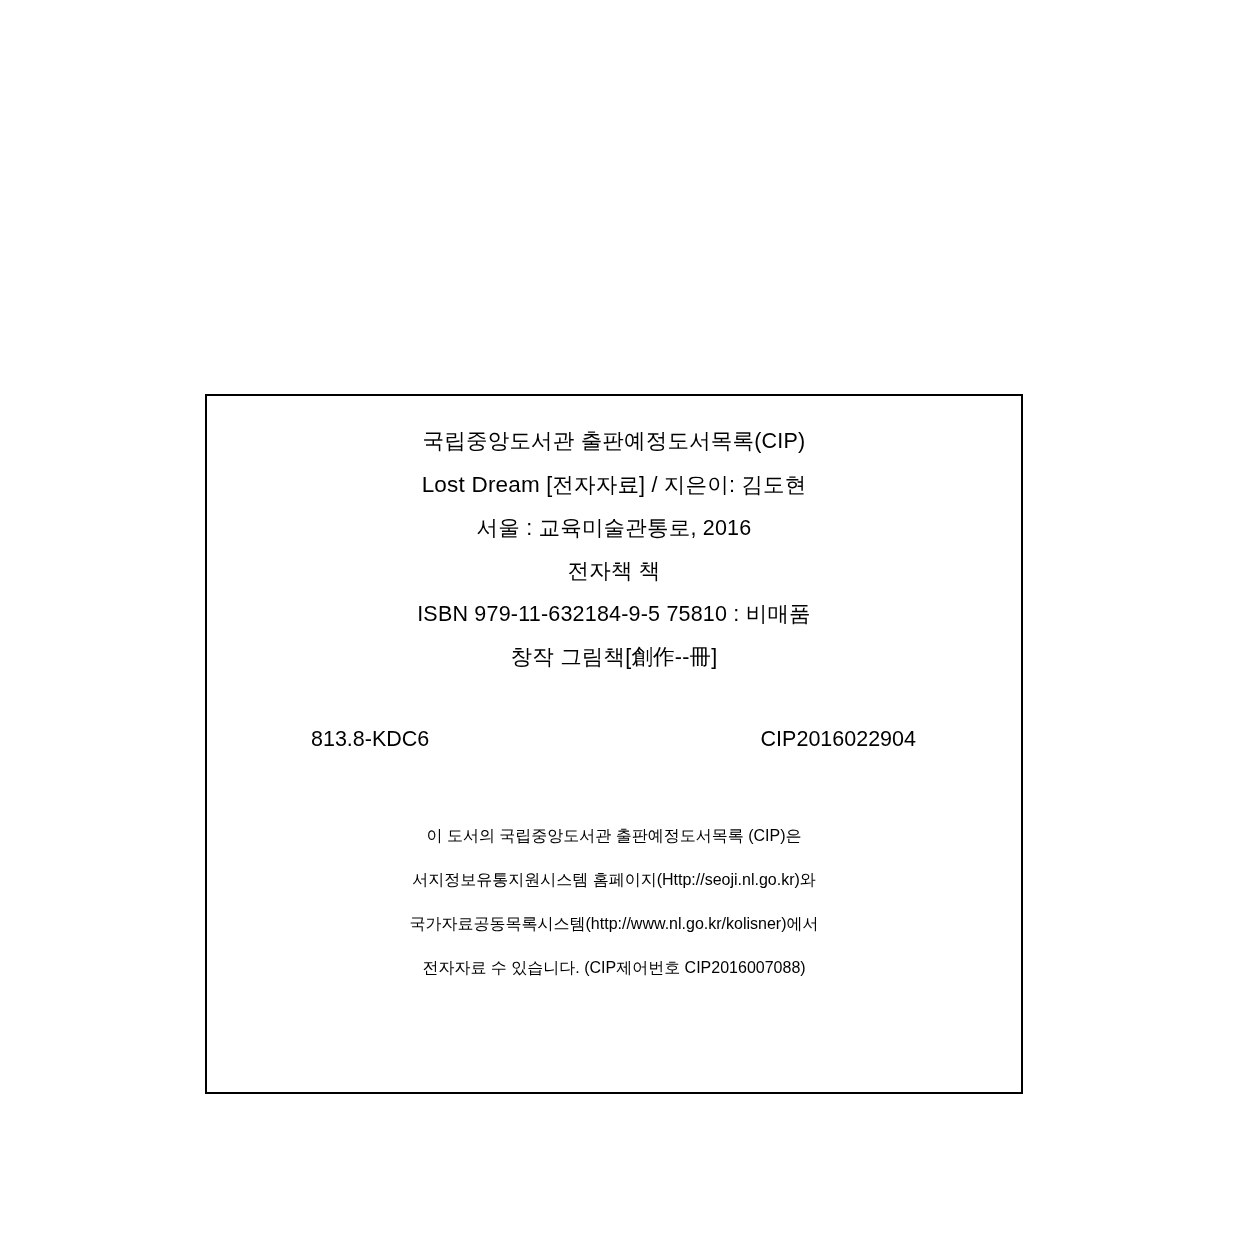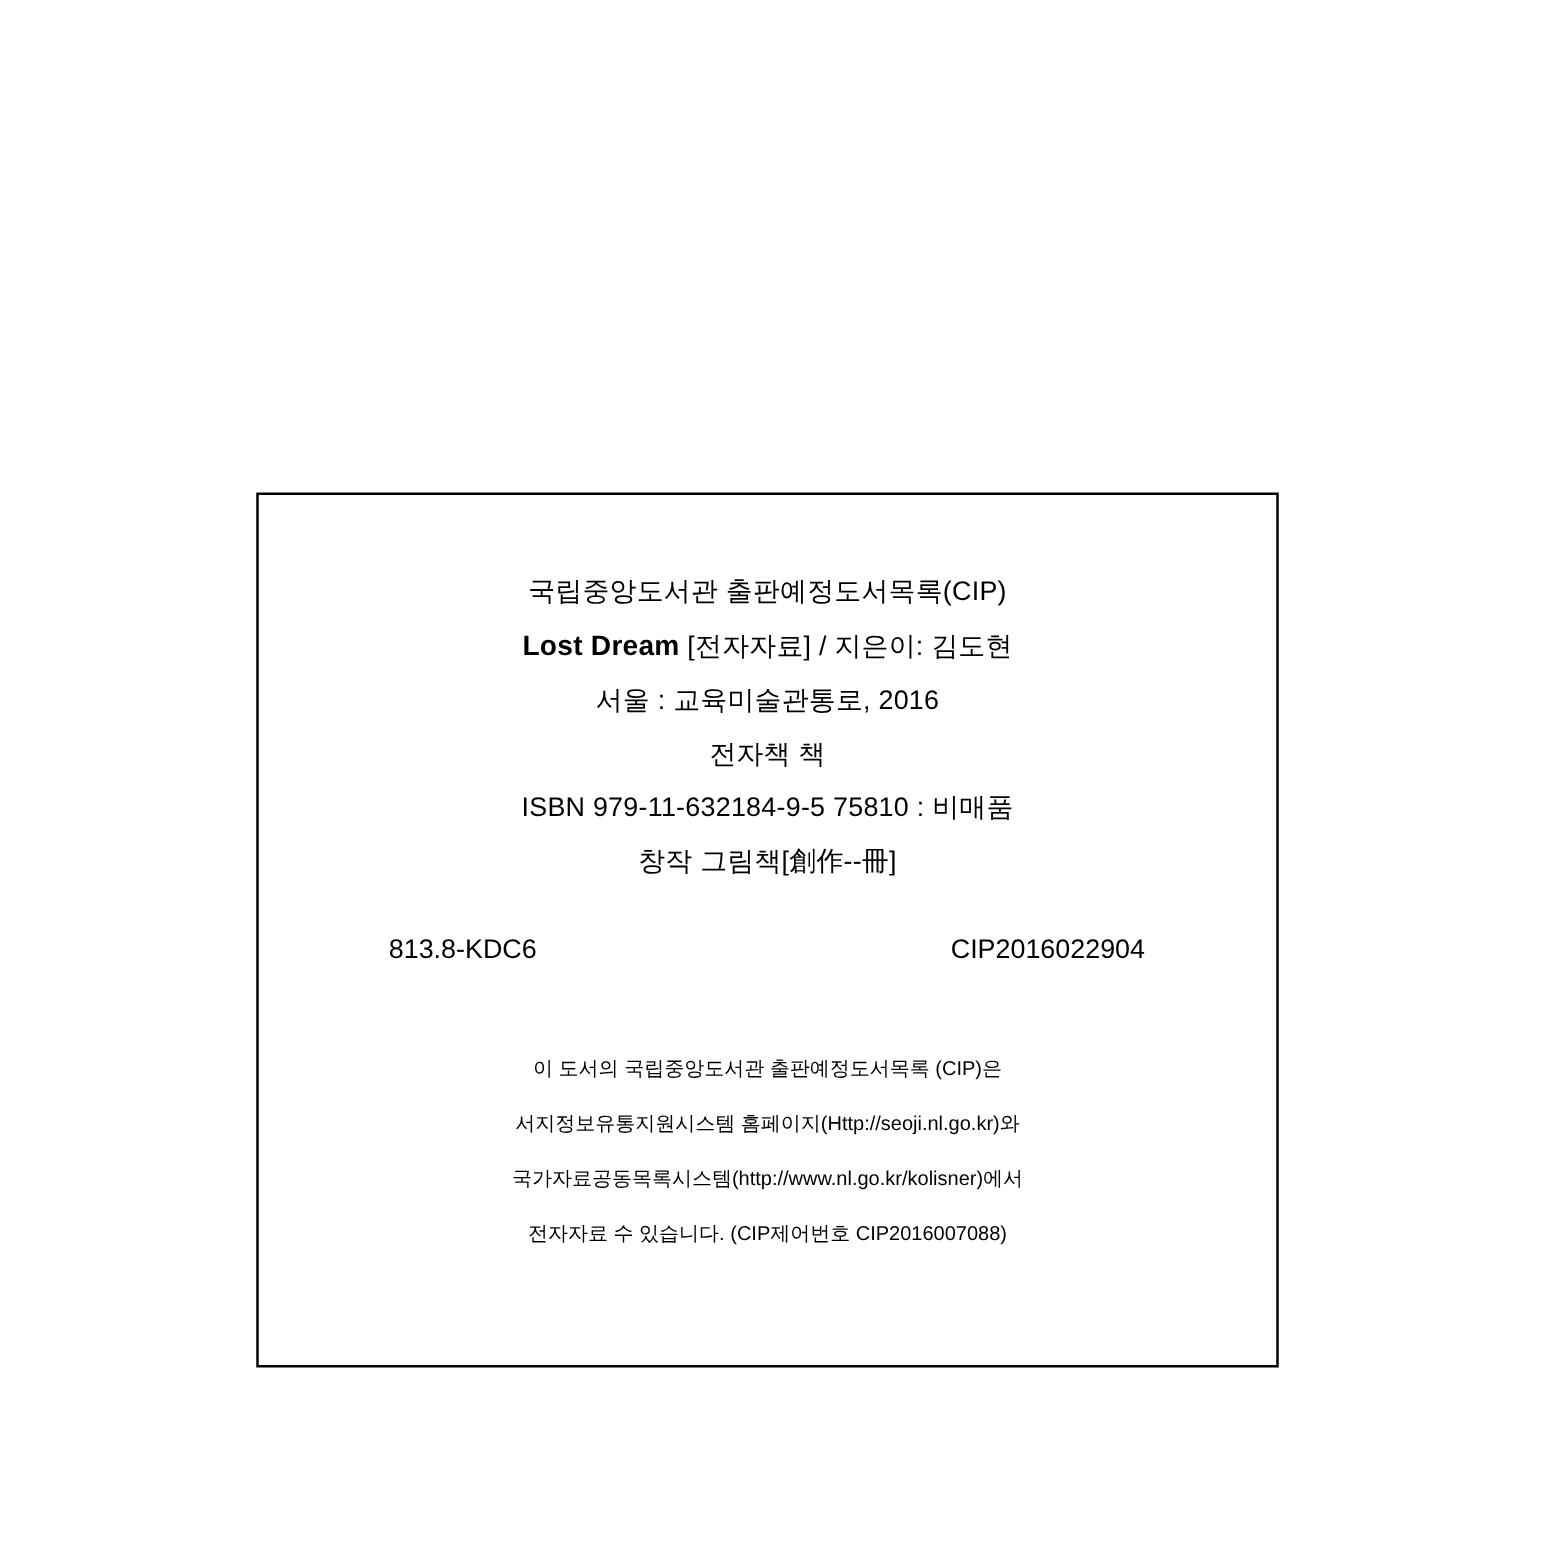--- a/index.html
+++ b/index.html
@@ -27,37 +27,37 @@
   }
   .cip-inner {
     padding: 0;
     width: 100%;
     height: 100%;
     box-sizing: border-box;
     display: block;
   }
   .centered-block {
     text-align: center;
-    padding-top: 56px;
+    padding-top: 24px;
   }
   .line {
     font-size: 21.5px;
     line-height: 43px;
     letter-spacing: 0.2px;
     white-space: nowrap;
   }
   .line.title-line {
     font-size: 21.5px;
   }
   .line .title-strong {
-    font-weight: bold;
+    font-weight: normal;
     font-size: 22.5px;
   }
   .kdc-row {
-    margin-top: 36px;
+    margin-top: 48px;
     display: flex;
     justify-content: space-between;
     padding: 0 105px 0 104px;
     box-sizing: border-box;
     font-size: 21.5px;
   }
   .kdc-row .kdc-left {
     text-align: left;
   }
   .kdc-row .kdc-right {

